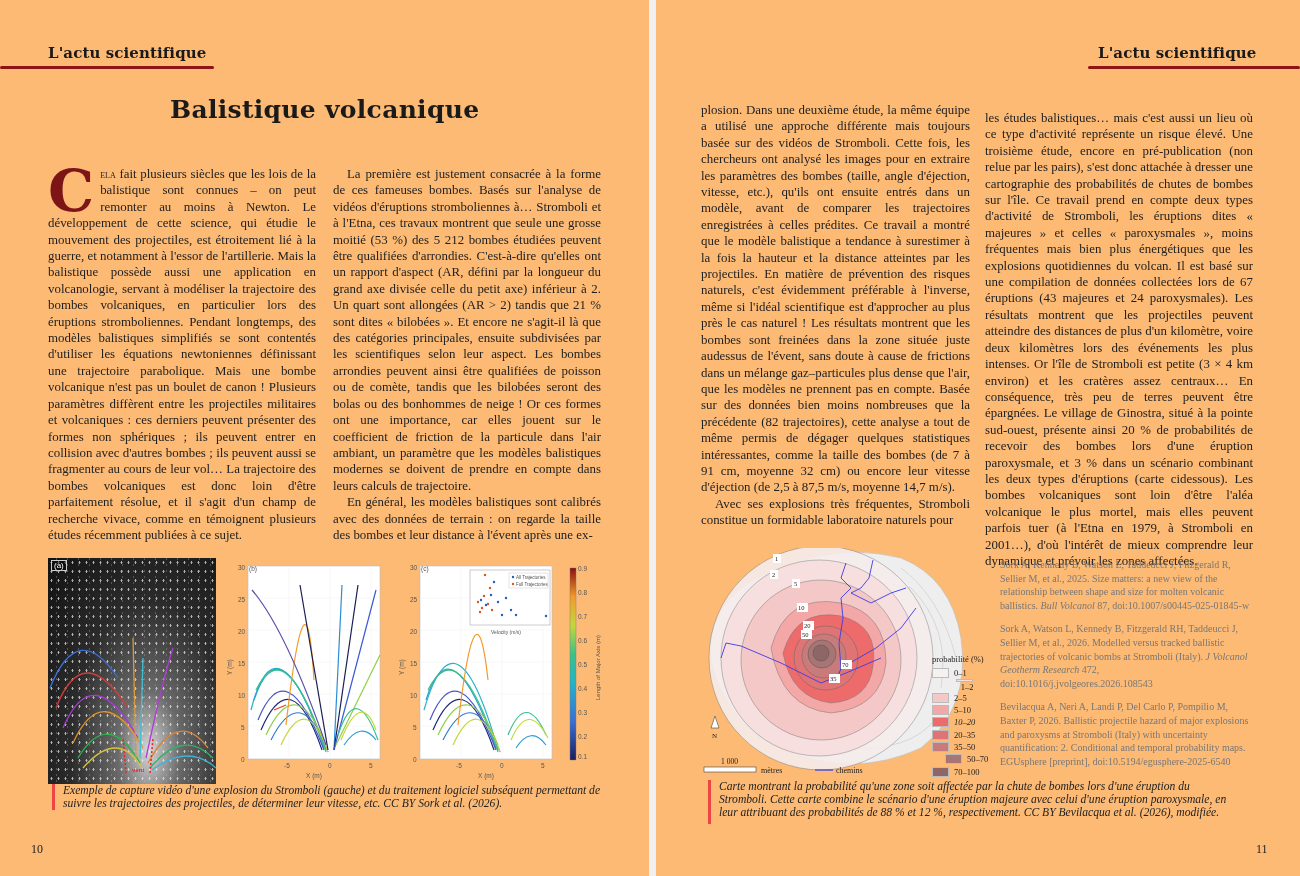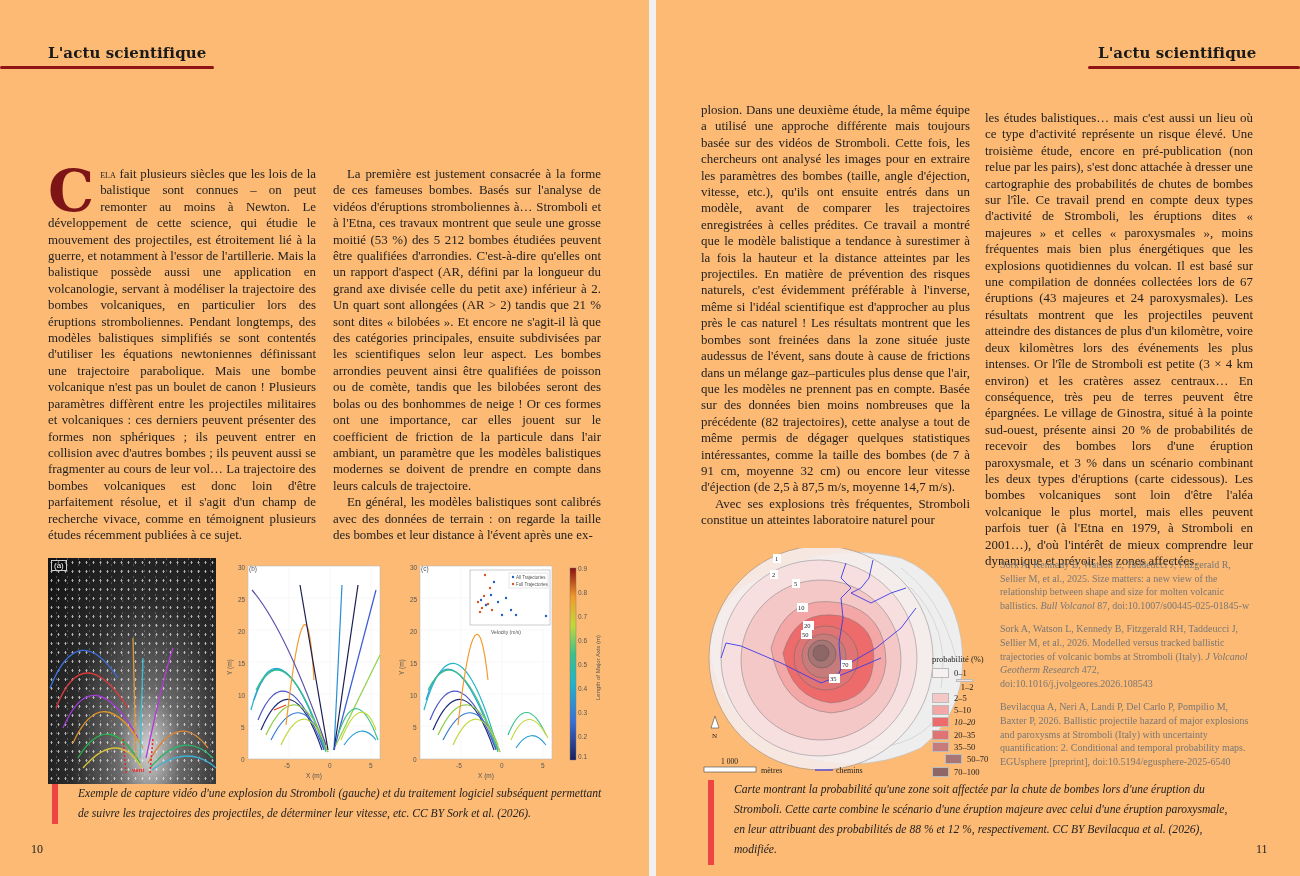--- a/index.html
+++ b/index.html
@@ -16,40 +16,41 @@
 
   .title { position: absolute; left: 170px; top: 95px; font-family: "DejaVu Serif", serif; font-weight: bold; font-size: 25px; color: #1a1a1a; letter-spacing: 0.3px; }
 
   .col { position: absolute; font-family: "Liberation Serif", serif; font-size: 12.9px; line-height: 16.4px; text-align: justify; hyphens: auto; color: #222; }
   .col p { margin: 0; }
   .col p.indent { text-indent: 14px; }
   .dropcap { float: left; font-family: "DejaVu Serif", serif; font-weight: bold; color: #7d1517; font-size: 58px; line-height: 46px; margin: 2px 6px 0 0; }
   .smallcaps { font-variant: small-caps; font-size: 11px; }
 
   .fig { position: absolute; overflow: hidden; }
-  .caption { position: absolute; font-family: "Liberation Serif", serif; font-style: italic; font-size: 11.6px; line-height: 20px; color: #222; padding-left: 20px; border-left: 6px solid #ef4444; }
+  .caption { position: absolute; font-family: "Liberation Serif", serif; font-style: italic; font-size: 11.6px; line-height: 13px; color: #222; padding-left: 8px; border-left: 3px solid #ef4444; }
 
   .refs { position: absolute; left: 1000px; top: 558px; width: 250px; font-family: "Liberation Serif", serif; font-size: 10px; line-height: 13.6px; color: #777; }
   .refs .ref { margin-bottom: 10px; }
 
   .folio { position: absolute; top: 842px; font-family: "Liberation Serif", serif; font-size: 12px; color: #222; }
 
   
   .photo { position: absolute; left: 48px; top: 558px; width: 168px; height: 226px; background: radial-gradient(ellipse at 60% 85%, #d8d8d8 0%, #6a6a6a 22%, #2b2b2b 55%, #111 100%); }
   .photo .dots { position: absolute; inset: 0; background-image: radial-gradient(#eee 0.8px, transparent 1.2px), radial-gradient(#bbb 0.7px, transparent 1.1px); background-size: 7px 9px, 11px 6px; background-position: 0 0, 3px 4px; opacity: 0.7; }
   .photo .label { position: absolute; left: 3px; top: 2px; font-family: "Liberation Sans", sans-serif; font-size: 8px; color: #fff; border: 1px solid #ccc; padding: 0 2px; background: rgba(0,0,0,0.4);}
   .photo .vent { position: absolute; left: 84px; top: 209px; font-family: "Liberation Sans", sans-serif; font-size: 6px; color: #e22; font-weight: bold; }
 </style>
 </head>
 <body>
 
 <div class="page page-left">
   <div class="running-head" style="left:48px;">L'actu scientifique</div>
   <div class="rh-rule" style="left:0; width:214px;"></div>
 
+  <h1 class="title">Balistique volcanique</h1>
 
   <div class="col" style="left:48px; top:166px; width:268px;">
     <p><span class="dropcap">C</span><span class="smallcaps">ela</span><span> fait plusieurs siècles que les lois de la balistique sont connues – on peut remonter au moins à Newton. Le développement de cette science, qui étudie le mouvement des projectiles, est étroitement lié à la guerre, et notamment à l'essor de l'artillerie. Mais la balistique possède aussi une application en volcanologie, servant à modéliser la trajectoire des bombes volcaniques, en particulier lors des éruptions stromboliennes. Pendant longtemps, des modèles balistiques simplifiés se sont contentés d'utiliser les équations newtoniennes définissant une trajectoire parabolique. Mais une bombe volcanique n'est pas un boulet de canon ! Plusieurs paramètres diffèrent entre les projectiles militaires et volcaniques : ces derniers peuvent présenter des formes non sphériques ; ils peuvent entrer en collision avec d'autres bombes ; ils peuvent aussi se fragmenter au cours de leur vol… La trajectoire des bombes volcaniques est donc loin d'être parfaitement résolue, et il s'agit d'un champ de recherche vivace, comme en témoignent plusieurs études récemment publiées à ce sujet.</span></p>
   </div>
 
   <div class="col" style="left:333px; top:166px; width:268px;">
     <p class="indent">La première est justement consacrée à la forme de ces fameuses bombes. Basés sur l'analyse de vidéos d'éruptions stromboliennes à… Stromboli et à l'Etna, ces travaux montrent que seule une grosse moitié (53 %) des 5 212 bombes étudiées peuvent être qualifiées d'arrondies. C'est-à-dire qu'elles ont un rapport d'aspect (AR, défini par la longueur du grand axe divisée celle du petit axe) inférieur à 2. Un quart sont allongées (AR &gt; 2) tandis que 21 % sont dites « bilobées ». Et encore ne s'agit-il là que des catégories principales, ensuite subdivisées par les scientifiques selon leur aspect. Les bombes arrondies peuvent ainsi être qualifiées de poisson ou de comète, tandis que les bilobées seront des bolas ou des bonhommes de neige ! Or ces formes ont une importance, car elles jouent sur le coefficient de friction de la particule dans l'air ambiant, un paramètre que les modèles balistiques modernes se doivent de prendre en compte dans leurs calculs de trajectoire.</p>
     <p class="indent">En général, les modèles balistiques sont calibrés avec des données de terrain : on regarde la taille des bombes et leur distance à l'évent après une ex-</p>
   </div>
 
@@ -225,21 +226,21 @@
 </div>
 
 <div class="gutter"></div>
 
 <div class="page page-right" style="left:656px;">
   <div class="running-head" style="left:442px;">L'actu scientifique</div>
   <div class="rh-rule" style="left:432px; width:212px;"></div>
 
   <div class="col" style="left:45px; top:102px; width:269px;font-family:Liberation Serif, serif;">
     <p>plosion. Dans une deuxième étude, la même équipe a utilisé une approche différente mais toujours basée sur des vidéos de Stromboli. Cette fois, les chercheurs ont analysé les images pour en extraire les paramètres des bombes (taille, angle d'éjection, vitesse, etc.), qu'ils ont ensuite entrés dans un modèle, avant de comparer les trajectoires enregistrées à celles prédites. Ce travail a montré que le modèle balistique a tendance à surestimer à la fois la hauteur et la distance atteintes par les projectiles. En matière de prévention des risques naturels, c'est évidemment préférable à l'inverse, même si l'idéal scientifique est d'approcher au plus près le cas naturel ! Les résultats montrent que les bombes sont freinées dans la zone située juste audessus de l'évent, sans doute à cause de frictions dans un mélange gaz–particules plus dense que l'air, que les modèles ne prennent pas en compte. Basée sur des données bien moins nombreuses que la précédente (82 trajectoires), cette analyse a tout de même permis de dégager quelques statistiques intéressantes, comme la taille des bombes (de 7 à 91 cm, moyenne 32 cm) ou encore leur vitesse d'éjection (de 2,5 à 87,5 m/s, moyenne 14,7 m/s).</p>
-    <p class="indent">Avec ses explosions très fréquentes, Stromboli constitue un atteintes laboratoire naturel pour</p>
+    <p class="indent">Avec ses explosions très fréquentes, Stromboli constitue un formidable laboratoire naturels pour</p>
   </div>
 
   <div class="col" style="left:329px; top:110px; width:268px;">
     <p>les études balistiques… mais c'est aussi un lieu où ce type d'activité représente un risque élevé. Une troisième étude, encore en pré-publication (non relue par les pairs), s'est donc attachée à dresser une cartographie des probabilités de chutes de bombes sur l'île. Ce travail prend en compte deux types d'activité de Stromboli, les éruptions dites « majeures » et celles « paroxysmales », moins fréquentes mais bien plus énergétiques que les explosions quotidiennes du volcan. Il est basé sur une compilation de données collectées lors de 67 éruptions (43 majeures et 24 paroxysmales). Les résultats montrent que les projectiles peuvent atteindre des distances de plus d'un kilomètre, voire deux kilomètres lors des événements les plus intenses. Or l'île de Stromboli est petite (3 × 4 km environ) et les cratères assez centraux… En conséquence, très peu de terres peuvent être épargnées. Le village de Ginostra, situé à la pointe sud-ouest, présente ainsi 20 % de probabilités de recevoir des bombes lors d'une éruption paroxysmale, et 3 % dans un scénario combinant les deux types d'éruptions (carte cidessous). Les bombes volcaniques sont loin d'être l'aléa volcanique le plus mortel, mais elles peuvent parfois tuer (à l'Etna en 1979, à Stromboli en 2001…), d'où l'intérêt de mieux comprendre leur dynamique et prévoir les zones affectées.</p>
   </div>
 
   <svg class="fig" style="left:45px; top:548px;" width="290" height="232">
     <path d="M40,40 Q120,-10 200,10 Q250,30 260,90 Q270,160 220,200 Q150,232 80,200 Q20,170 10,110 Q5,70 40,40 Z" fill="#eeeeee" stroke="#bbb" stroke-width="0.6"></path>
     <g stroke="#999" stroke-width="0.4" fill="none" opacity="0.7">
       <path d="M60,60 Q130,20 210,40 Q250,80 240,140"></path>

